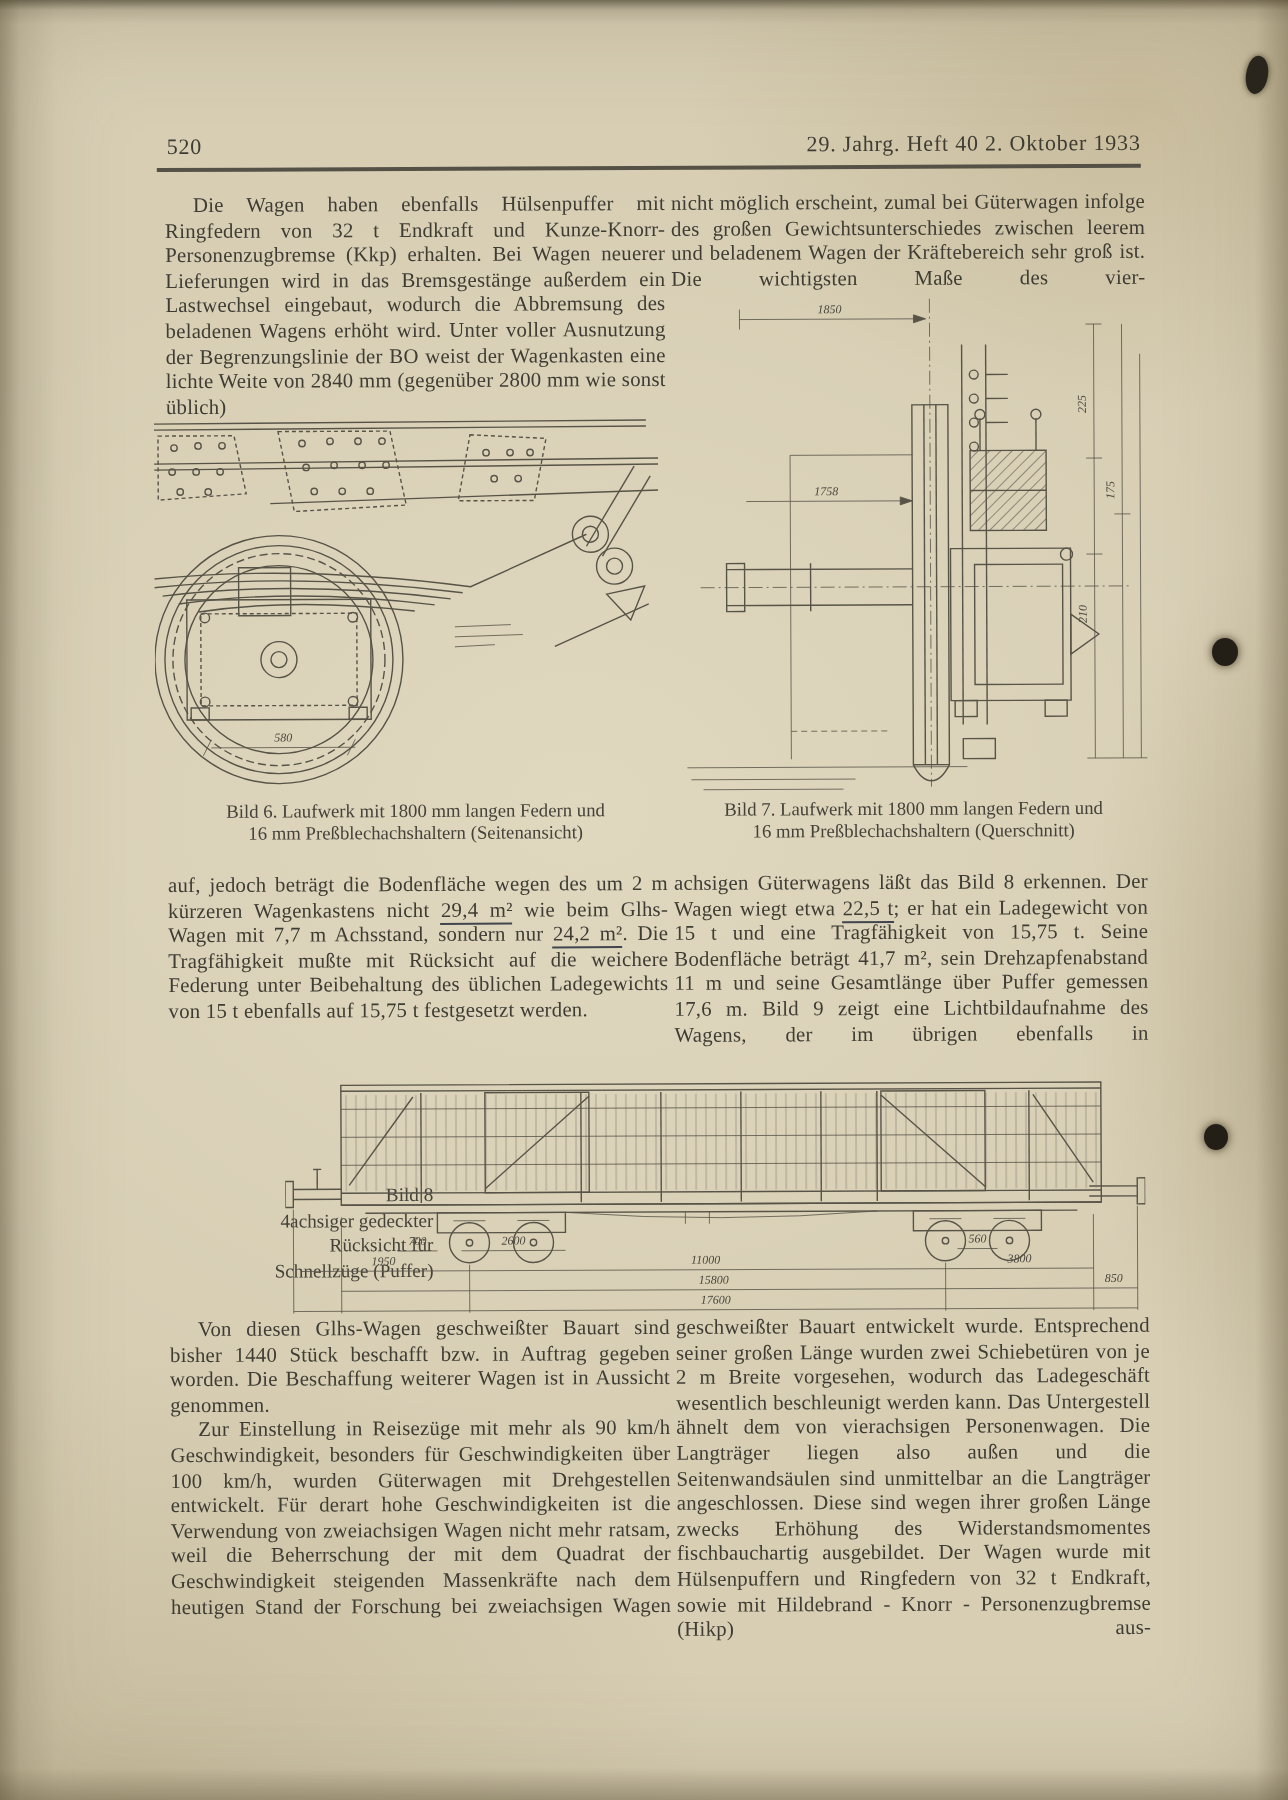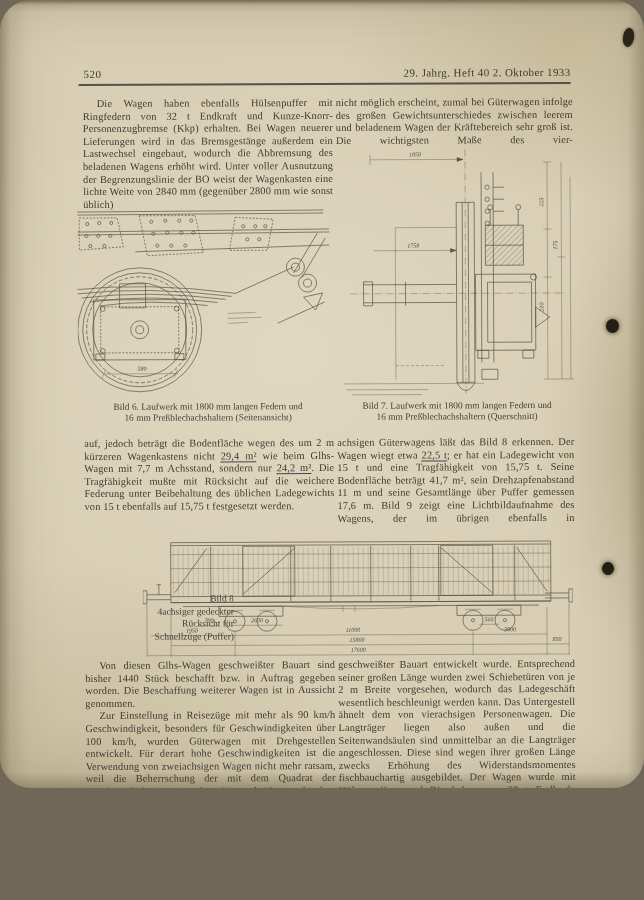--- a/index.html
+++ b/index.html
@@ -1,29 +1,28 @@
 <!DOCTYPE html>
 <html lang="de"><head>
 <meta charset="utf-8">
 <style>
   html,body{margin:0;padding:0;background:#6f6857;}
   .page{
-    position:relative;width:644px;height:788px;overflow:hidden;
+    position:relative;width:644px;height:900px;overflow:hidden;
     background-color:#d7ceb4;
     background-image:
       radial-gradient(ellipse 320px 220px at 88% 6%, rgba(163,142,96,.28), transparent 70%),
       radial-gradient(ellipse 420px 300px at 10% 98%, rgba(150,130,88,.22), transparent 70%),
       radial-gradient(ellipse 520px 430px at 45% 45%, rgba(255,250,228,.22), transparent 75%),
       radial-gradient(ellipse 140px 300px at 100% 55%, rgba(140,120,78,.25), transparent 75%),
       linear-gradient(90deg, rgba(75,65,42,.38) 0, rgba(75,65,42,.10) 10px, transparent 28px),
       linear-gradient(270deg, rgba(75,65,42,.30) 0, transparent 16px),
       linear-gradient(180deg, rgba(40,34,20,.55) 0, rgba(40,34,20,.12) 5px, transparent 12px),
       linear-gradient(0deg, rgba(75,65,42,.35) 0, transparent 16px);
     box-shadow: inset 0 0 60px rgba(95,82,52,.28);
-    border-radius: 31px;
   }
   .content{position:absolute;inset:0;transform:rotate(-0.25deg);}
   .hdr{position:absolute;top:67px;font:11px "Liberation Serif",serif;color:#3e3c33;letter-spacing:.4px;}
   .hdr-num{left:85px;}
   .hdr-issue{right:72px;}
   .hdr-rule{position:absolute;left:80px;top:83px;width:492px;height:1.5px;background:#555146;}
   .para{
     position:absolute;margin:0;
     font:10.4px/12.6px "Liberation Serif",serif;color:#3e3c33;
     text-align:justify;letter-spacing:.12px;
@@ -33,21 +32,21 @@
   .jl{text-align-last:justify;}
   .pen-u{border-bottom:1.6px solid #41454e;}
   .cap{
     position:absolute;font:9.4px/11.2px "Liberation Serif",serif;color:#45423a;
     text-align:center;
   }
   .cap span{display:block;}
   .fig{position:absolute;}
   .fig svg{display:block;}
   .fig8-cap{
-    position:absolute;left:25px;top:60px;width:124px;text-align:right;
+    position:absolute;left:8px;top:60px;width:124px;text-align:right;
     font:9.6px/12.6px "Liberation Serif",serif;color:#45423a;
   }
   .fig8-cap span{display:block;}
   .dwg{stroke:#575347;fill:none;stroke-width:.7;}
   .thin{stroke-width:.4;}
   .dim{font:italic 6px "Liberation Serif",serif;fill:#4b473c;stroke:none;}
   .hole{position:absolute;border-radius:50%;background:#241f16;box-shadow:0 0 5px rgba(60,48,25,.9);}
   .hole1{left:606px;top:319px;width:13px;height:14px;}
   .hole2{left:602px;top:562px;width:12px;height:13px;}
   .corner-mark{position:absolute;left:623px;top:28px;width:11px;height:19px;background:#2a251c;border-radius:40% 55% 45% 55%;transform:rotate(14deg);box-shadow:0 0 3px rgba(50,42,22,.8);}

